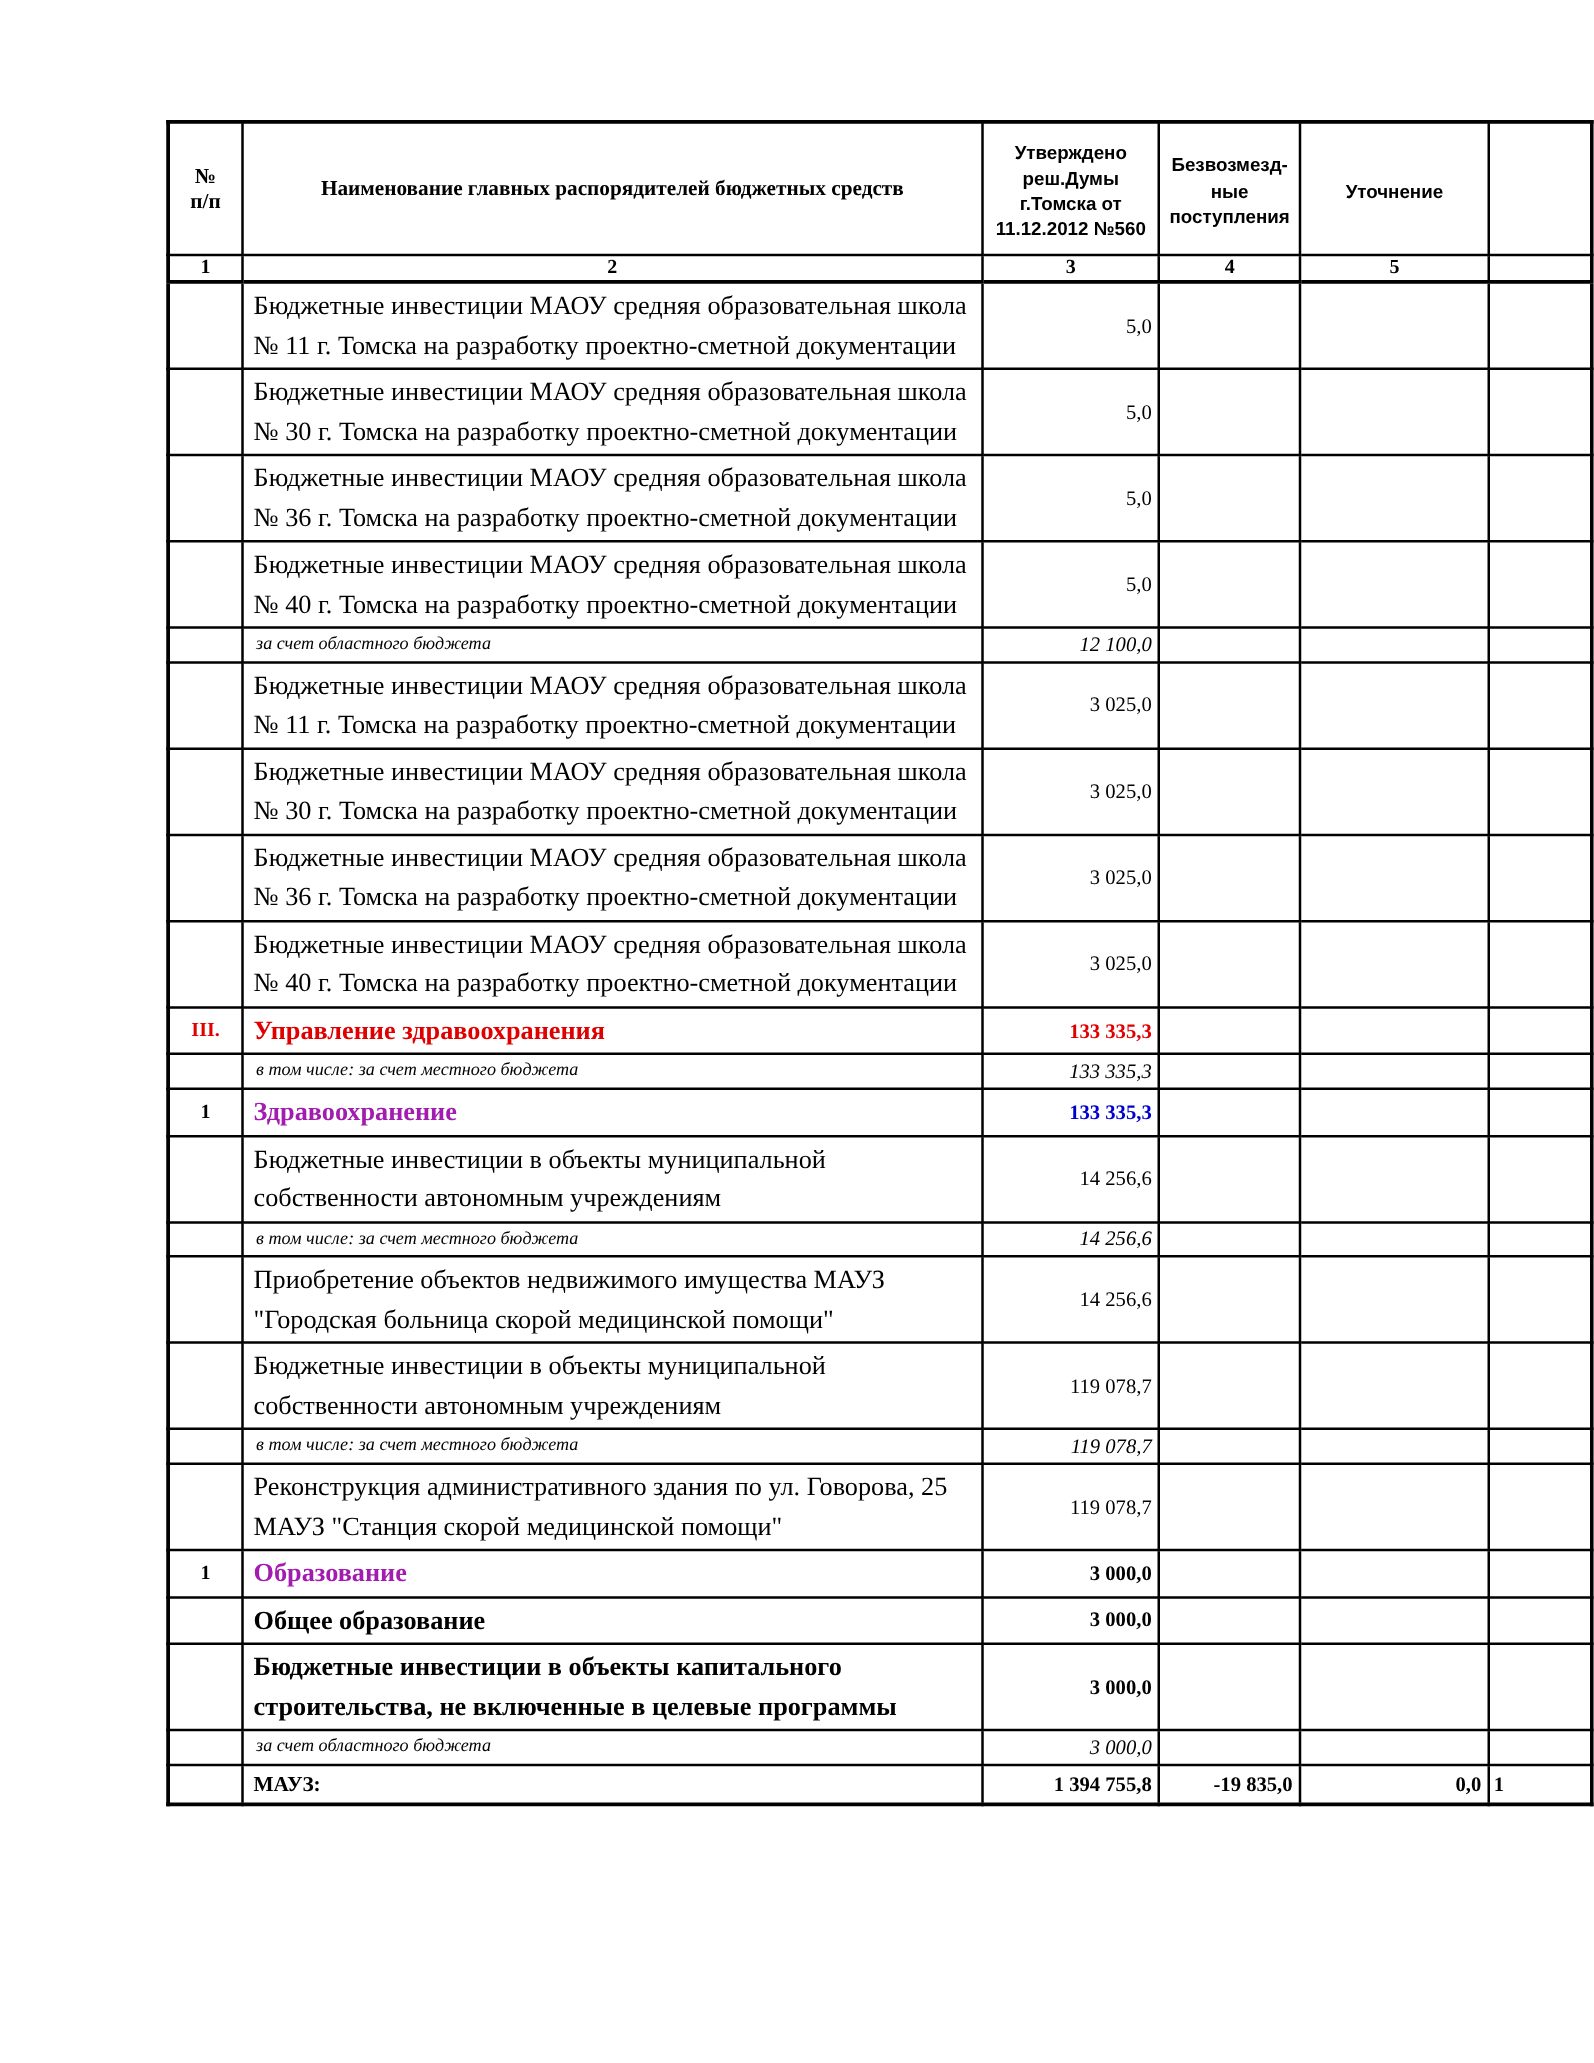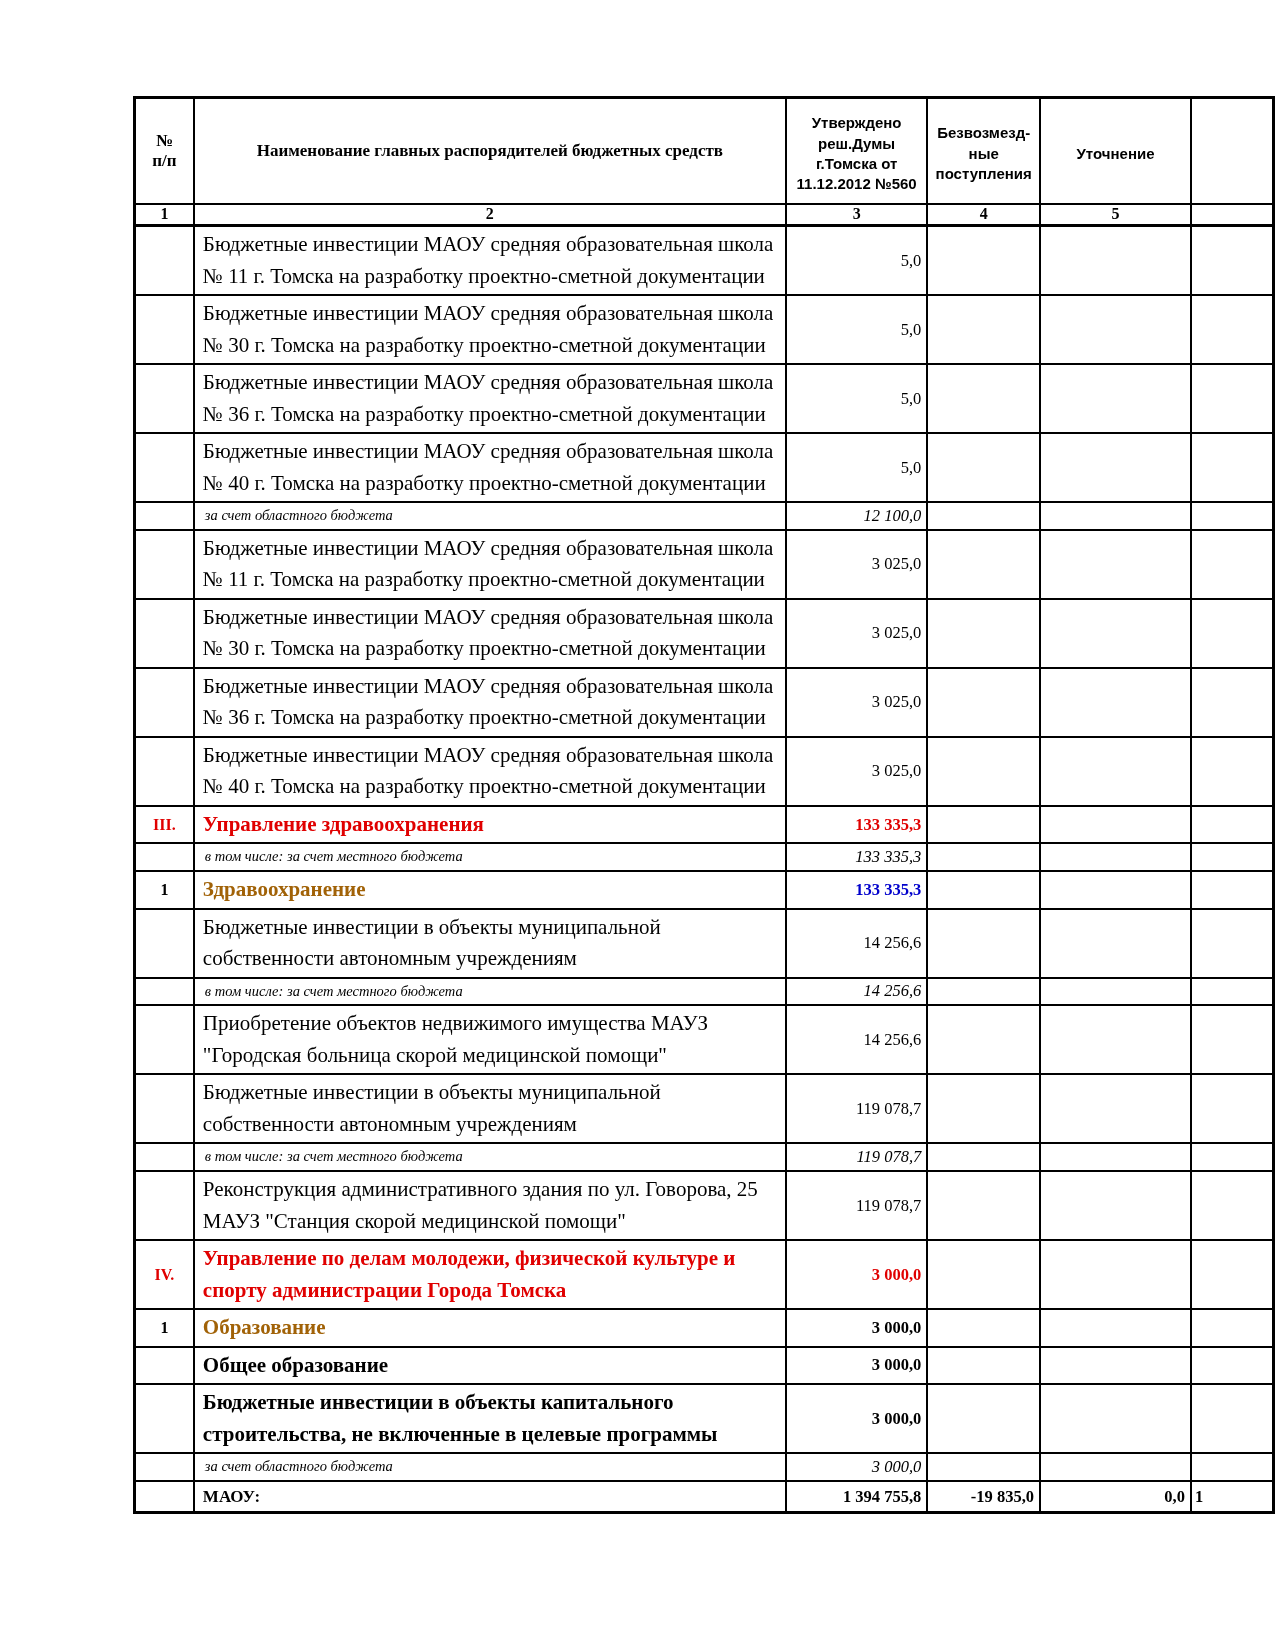--- a/index.html
+++ b/index.html
@@ -26,21 +26,21 @@
   td.v6cell{text-align:left;font-size:16.5px;padding-left:3px;}
   tr.r-normal{height:55px;}
   tr.r-bold{height:25px;}
   tr.r-bold td.namecell{font-weight:bold;}
   tr.r-italic{height:19px;border-radius:11px;}
   tr.r-italic td.namecell{font-style:italic;font-size:14.5px;padding-left:10px;}
   tr.r-section td.namecell{font-weight:bold;color:#e00000;}
   tr.r-section td.numcell{font-weight:bold;color:#e00000;}
   tr.r-section{height:25px;}
   tr.r-sub{height:24px;}
-  tr.r-sub td.namecell{font-weight:bold;color:#a16207;}
+  tr.r-sub td.namecell{font-weight:bold;color:#a21caf;}
   tr.r-sub td.numcell{font-weight:bold;color:#000;}
   
   .v-plain{}
   .v-italic{font-style:italic;font-size:14.5px;}
   .v-bold{font-weight:bold;}
   .v-red{font-weight:bold;color:#e00000;}
   .v-blue{font-weight:bold;color:#0000cc;}
   tr.totalrow{height:28px;}
   tr.totalrow td{font-weight:bold;}
   tr.totalrow td.namecell{font-size:17px;}
@@ -215,28 +215,20 @@
     <td class="valcell"></td>
   </tr>
           <tr class="r-normal">
     <td class="numcell"></td>
     <td class="namecell">Реконструкция  административного здания по ул. Говорова, 25 МАУЗ "Станция скорой медицинской помощи"</td>
     <td class="valcell v-plain">119 078,7</td>
     <td class="valcell"></td>
     <td class="valcell"></td>
     <td class="valcell"></td>
   </tr>
-          <tr class="r-section">
-    <td class="numcell">IV.</td>
-    <td class="namecell">Управление по делам молодежи, физической культуре и спорту администрации Города Томска</td>
-    <td class="valcell v-red">3 000,0</td>
-    <td class="valcell"></td>
-    <td class="valcell"></td>
-    <td class="valcell"></td>
-  </tr>
           <tr class="r-sub">
     <td class="numcell">1</td>
     <td class="namecell">Образование</td>
     <td class="valcell v-bold">3 000,0</td>
     <td class="valcell"></td>
     <td class="valcell"></td>
     <td class="valcell"></td>
   </tr>
           <tr class="r-bold">
     <td class="numcell"></td>
@@ -257,21 +249,21 @@
           <tr class="r-italic">
     <td class="numcell"></td>
     <td class="namecell">за счет областного бюджета</td>
     <td class="valcell v-italic">3 000,0</td>
     <td class="valcell"></td>
     <td class="valcell"></td>
     <td class="valcell"></td>
   </tr>
           <tr class="totalrow">
           <td class="numcell"></td>
-          <td class="namecell">МАОУ:</td>
+          <td class="namecell">МАУЗ:</td>
           <td class="valcell">1 394 755,8</td>
           <td class="valcell">-19 835,0</td>
           <td class="valcell">0,0</td>
           <td class="v6cell">1</td>
         </tr>
       </tbody>
     </table>
   </div>
 </div>
 

